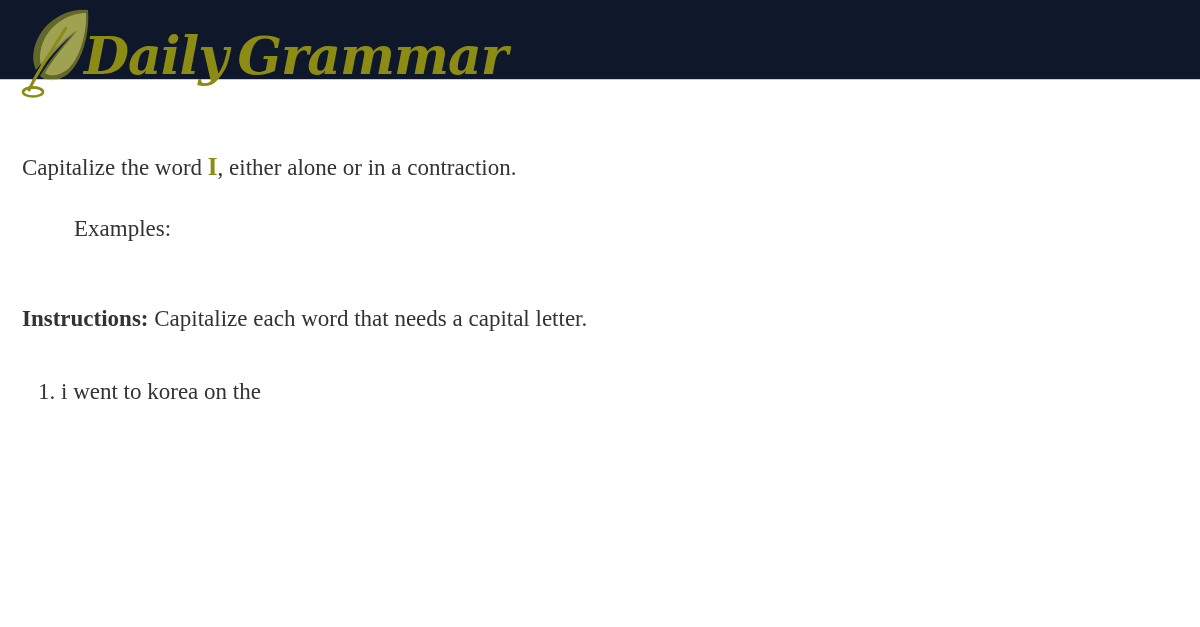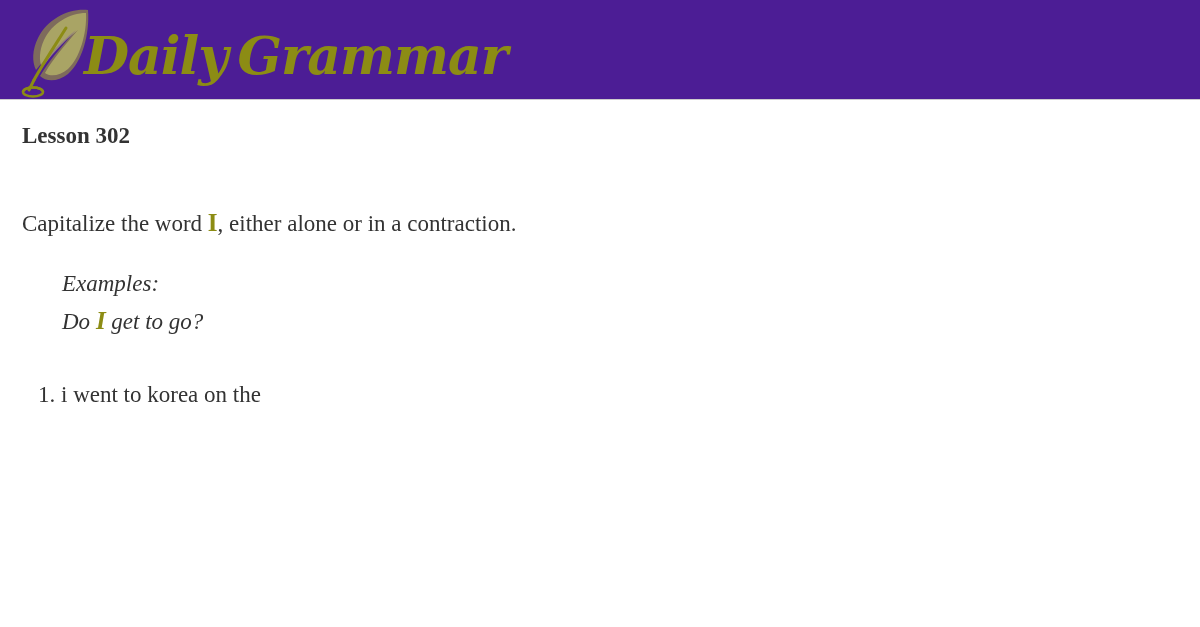--- a/index.html
+++ b/index.html
@@ -12,23 +12,23 @@
     overflow: hidden;
   }
   body {
     font-family: "Liberation Serif", serif;
     color: #333333;
   }
 
   
   .site-header {
     position: relative;
-    height: 100px;
+    height: 80px;
     border-bottom: 1px solid #cccccc;
-    background: #4c1d95;
+    background: #0f172a;
   }
   .logo {
     position: absolute;
     left: 20px;
     top: 2px;
     height: 100px;
     display: flex;
     align-items: center;
   }
   .logo-quill {
@@ -74,22 +74,21 @@
     color: #333333;
     margin: 50px 0 0 0;
     line-height: 1.5;
   }
   .cap-i {
     color: #8c8c14;
     font-weight: bold;
     font-size: 25px;
   }
   .examples {
-    margin: 26px 0 0 40px;
-    font-style: italic;
+    margin: 26px 0 0 52px;
   }
   .examples .ex-line {
     font-size: 23px;
     color: #333333;
     line-height: 1.52;
     margin: 0;
   }
   .instructions {
     margin: 56px 0 0 0;
     font-size: 23px;
@@ -125,29 +124,28 @@
       </svg>
     </div>
     <div class="logo-text">
       <span class="word1">Daily</span><span class="word2">Grammar</span>
     </div>
   </div>
 </div>
 
 <div class="content">
 
-  <h1 class="lesson-title">Lesson 302</h1>
 
   <p class="rule">
     <span>Capitalize the word </span><span class="cap-i">I</span><span>, either alone or in a contraction.</span>
   </p>
 
   <div class="examples">
     <p class="ex-line">Examples:</p>
-    <p class="ex-line">
-      <span>Do </span><span class="cap-i">I</span><span> get to go?</span>
-    </p>
   </div>
 
+  <p class="instructions">
+    <span class="lead">Instructions:</span><span> Capitalize each word that needs a capital letter.</span>
+  </p>
 
   <p class="exercise-list">1. i went to korea on the</p>
 
 </div>
 
 </body></html>

